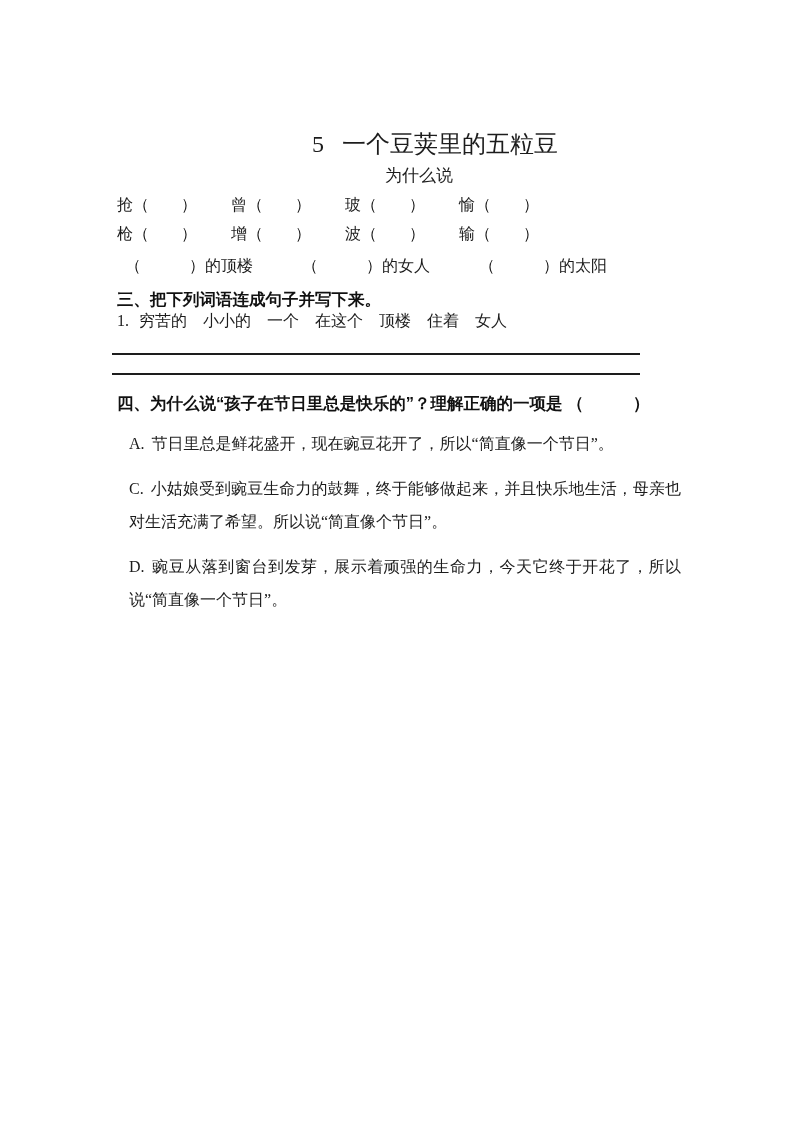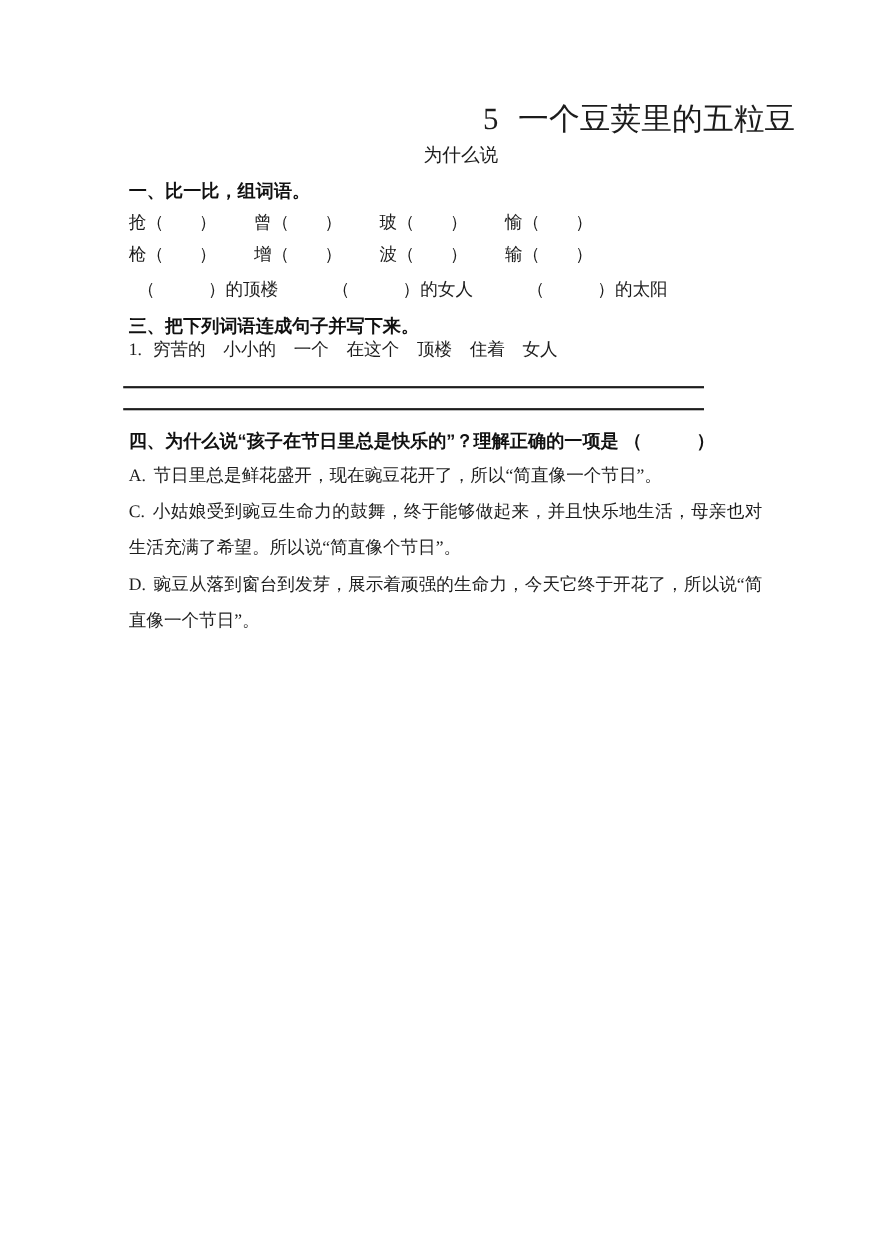--- a/index.html
+++ b/index.html
@@ -8,23 +8,24 @@
     width: 793px; height: 1122px;
     background: #ffffff;
     color: #1c1c1c;
     font-family: "Liberation Serif", "DejaVu Serif", serif;
     overflow: hidden;
   }
   .page { position: relative; width: 793px; height: 1122px; background: #fff; }
   .content { padding: 96px 100px 0 117px; }
 
   .title {
-    font-size: 28px; line-height: 26px;
-    text-align: right; transform: translateX(30px);
+    font-size: 24px; line-height: 26px;
+    text-align: center; transform: translateX(30px);
     white-space: nowrap;
+    margin-top: 35px;
   }
   .title .lesson-no { margin-right: 18px; }
   .subtitle {
     font-size: 17px; line-height: 22px;
     text-align: center; transform: translateX(14px);
     margin-top: 8px;
   }
 
   .sec-heading {
     font-family: "Liberation Sans", "DejaVu Sans", sans-serif;
@@ -55,38 +56,37 @@
   .answer-line {
     width: 528px; height: 0;
     border-top: 2px solid #1d1d1d;
     margin-left: -5px;
   }
   .answer-line.first { margin-top: 21px; }
   .answer-line.second { margin-top: 18px; }
 
   .options { margin-top: 3px; }
   .opt {
-    margin: 0; font-size: 16px; line-height: 33px;
+    margin: 12px; font-size: 16px; line-height: 33px;
     text-align: justify;
   }
   .opt .opt-label { margin-right: 7px; }
 </style>
 </head>
 <body>
 
 <div class="page">
   <div class="content">
 
     <div class="title">
       <span class="lesson-no">5</span><span>一个豆荚里的五粒豆</span>
     </div>
     <div class="subtitle">为什么说</div>
 
     <div class="sec">
-      <div class="sec-heading">一、比一比，组词语。</div>
       <div class="compare-row">
         <span>抢（　　）</span>
         <span>曾（　　）</span>
         <span>玻（　　）</span>
         <span>愉（　　）</span>
       </div>
       <div class="compare-row">
         <span>枪（　　）</span>
         <span>增（　　）</span>
         <span>波（　　）</span>

